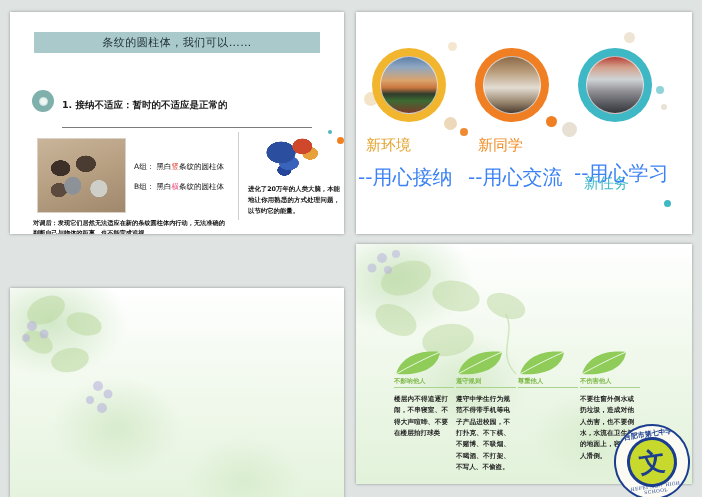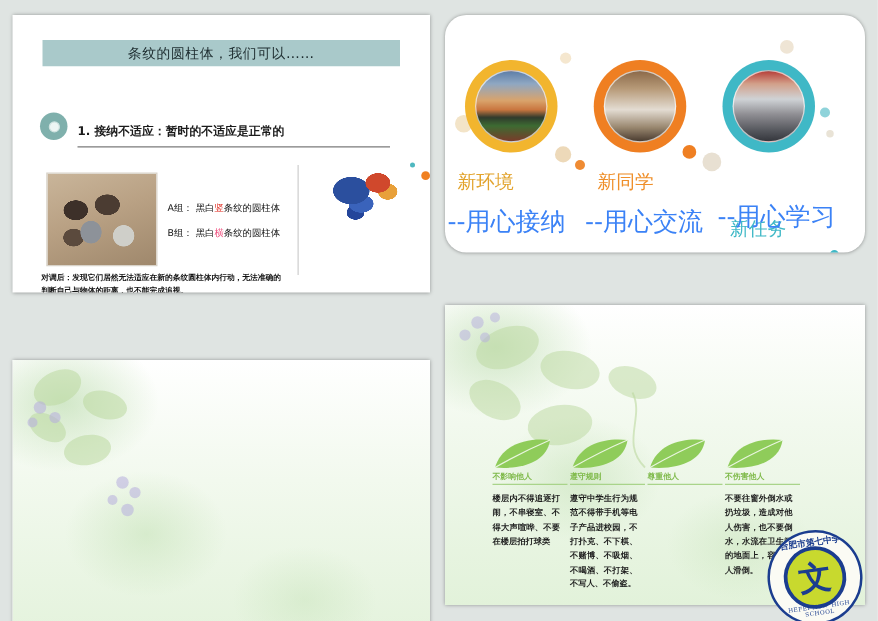--- a/index.html
+++ b/index.html
@@ -16,37 +16,37 @@
   }
 
   
   .slide {
     position: absolute;
     background: #ffffff;
     box-shadow: 0 0 3px rgba(0,0,0,.35);
     overflow: hidden;
   }
   #slide-tl { left: 10px;  top: 12px;  width: 334px; height: 222px; }
-  #slide-tr { left: 356px; top: 12px;  width: 336px; height: 190px; border-radius: 17px; }
+  #slide-tr { left: 356px; top: 12px;  width: 336px; height: 222px; }
   #slide-bl { left: 10px;  top: 244px; width: 334px; height: 240px; margin-top: 44px; }
   #slide-br { left: 356px; top: 244px; width: 336px; height: 240px; }
 
   
   .tl-titlebar {
     position: absolute; left: 24px; top: 20px; width: 286px; height: 21px;
     background: #a9c9ca;
     display: flex; align-items: center; justify-content: center;
   }
   .tl-titlebar span {
     font-size: 11px; color: #1c2b2e; letter-spacing: .5px;
     font-family: "DejaVu Sans", "Liberation Sans", sans-serif;
   }
   .tl-sub {
     position: absolute; left: 52px; top: 81px; width: 250px;
-    border-bottom: 1.2px solid #7b7b7b; padding-bottom: 5px;
+    border-bottom: 1.2px solid #7b7b7b; padding-bottom: 15px;
   }
   .tl-sub span { font-size: 9.5px; color: #1b1b1b; font-weight: bold; }
   .tl-bullet {
     position: absolute; left: 22px; top: 78px;
     width: 22px; height: 22px; border-radius: 50%;
     background: #7fb0ac;
     display: flex; align-items: center; justify-content: center;
   }
   .tl-bullet i {
     display: block; width: 9px; height: 9px; border-radius: 50%;
@@ -221,20 +221,21 @@
       <span>B组： 黑白</span><span class="hl-pink">横</span><span>条纹的圆柱体</span>
     </div>
 
     <div class="cat-caption">对调后：发现它们居然无法适应在新的条纹圆柱体内行动，无法准确的判断自己与物体的距离，也不能完成追视。</div>
 
     <div class="divider-v"></div>
 
     <div class="brain"></div>
     <div class="dot-sm" id="dot-teal"></div>
     <div class="dot-sm" id="dot-orange"></div>
+    <div class="brain-text">进化了20万年的人类大脑，本能地让你用熟悉的方式处理问题，以节约它的能量。</div>
   </div>
 
   <div class="slide" id="slide-tr">
     <div class="deco" style="left:8px;top:80px;width:14px;height:14px;background:#f3e4c8;"></div>
     <div class="deco" style="left:92px;top:30px;width:9px;height:9px;background:#f5e7cf;"></div>
     <div class="deco" style="left:88px;top:105px;width:13px;height:13px;background:#edd9b9;"></div>
     <div class="deco" style="left:104px;top:116px;width:8px;height:8px;background:#ef8b33;"></div>
     <div class="deco" style="left:190px;top:104px;width:11px;height:11px;background:#ef7f22;"></div>
     <div class="deco" style="left:206px;top:110px;width:15px;height:15px;background:#e8e0d2;"></div>
     <div class="deco" style="left:268px;top:20px;width:11px;height:11px;background:#efe5d5;"></div>

